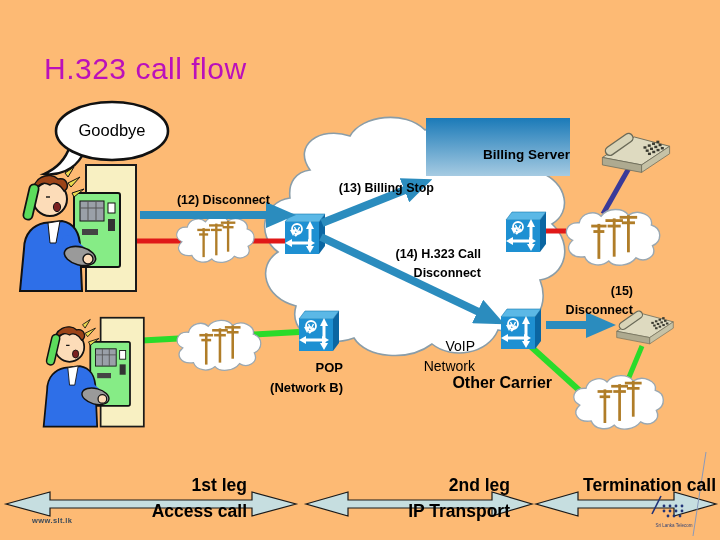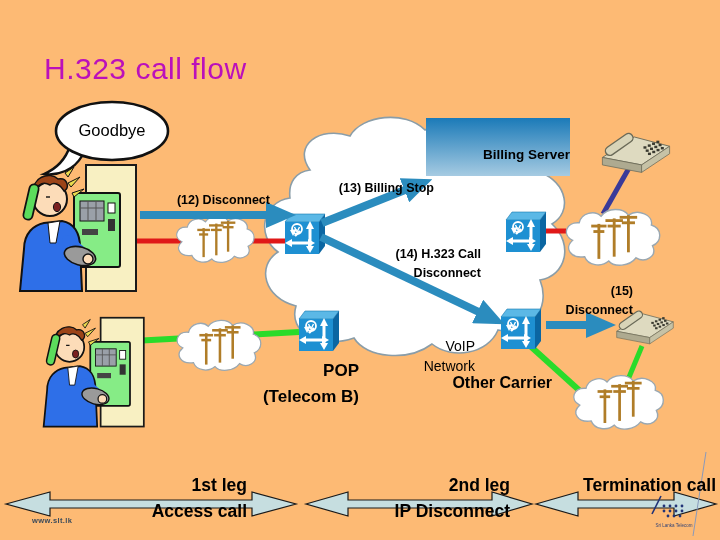--- a/index.html
+++ b/index.html
@@ -8,21 +8,21 @@
   #diagram-svg { position:absolute; left:0; top:0; z-index:1; }
   .lbl { position:absolute; z-index:5; color:#000; text-align:right; line-height:1.45; }
   .bold { font-weight:700; }
   #title { position:absolute; left:44px; top:52px; z-index:5; font-size:30px; color:#BB10BB; letter-spacing:0.5px; }
   #bubble-text { position:absolute; left:62px; top:121px; width:100px; z-index:5; font-size:16.5px; text-align:center; }
   #lbl-s12 { left:120px; top:191px; width:150px; font-size:12.5px; }
   #lbl-s13 { left:302px; top:179px; width:132px; font-size:12.5px; }
   #lbl-s14 { left:351px; top:245px; width:130px; font-size:12.5px; line-height:1.55; }
   #lbl-s15 { left:533px; top:282px; width:100px; font-size:12.5px; line-height:1.5; }
   #lbl-voip { left:385px; top:293px; width:90px; font-size:14px; font-weight:400; line-height:1.4;margin-top:44px; }
-  #lbl-pop { left:259px; top:358px; width:100px; font-size:17px; line-height:1.5; }
+  #lbl-pop { left:243px; top:358px; width:100px; font-size:13px; line-height:1.5; }
   #lbl-other { left:448px; top:371px; width:104px; font-size:16px; }
   #billing-label { left:426px; top:145px; width:144px; font-size:13.5px; }
   .leg { top:472px; font-size:17.5px; line-height:1.5; font-weight:700; }
   #leg-1 { left:57px;  width:190px; }
   #leg-2 { left:320px; width:190px; }
   #leg-3 { left:520px; width:196px; }
   #footer-url { position:absolute; left:32px; top:516px; z-index:5; font-size:7.5px; font-weight:700; color:#3A4A5A; letter-spacing:0.4px;text-align:right; }
   #logo-text { position:absolute; left:648px; top:523px; width:52px; z-index:5; font-size:4.5px; color:#334477; text-align:center; }
 </style>
 </head>
@@ -202,32 +202,32 @@
     <div>(15)</div>
     <div>Disconnect</div>
   </div>
 
   <div class="lbl" id="lbl-voip">
     <div>VoIP</div>
     <div>Network</div>
   </div>
   <div class="lbl bold" id="lbl-pop">
     <div>POP</div>
-    <div>(Telecom B)</div>
+    <div>(Network B)</div>
   </div>
   <div class="lbl bold" id="lbl-other">Other Carrier</div>
   <div class="lbl bold" id="billing-label">Billing Server</div>
 
   <div class="lbl leg" id="leg-1">
     <div>1st leg</div>
     <div>Access call</div>
   </div>
   <div class="lbl leg" id="leg-2">
     <div>2nd leg</div>
-    <div>IP Disconnect</div>
+    <div>IP Transport</div>
   </div>
   <div class="lbl leg" id="leg-3">
     <div>Termination call</div>
   </div>
 
   <div id="footer-url">www.slt.lk</div>
   <div id="logo-text">Sri Lanka Telecom</div>
 </div>
 
 </body></html>

